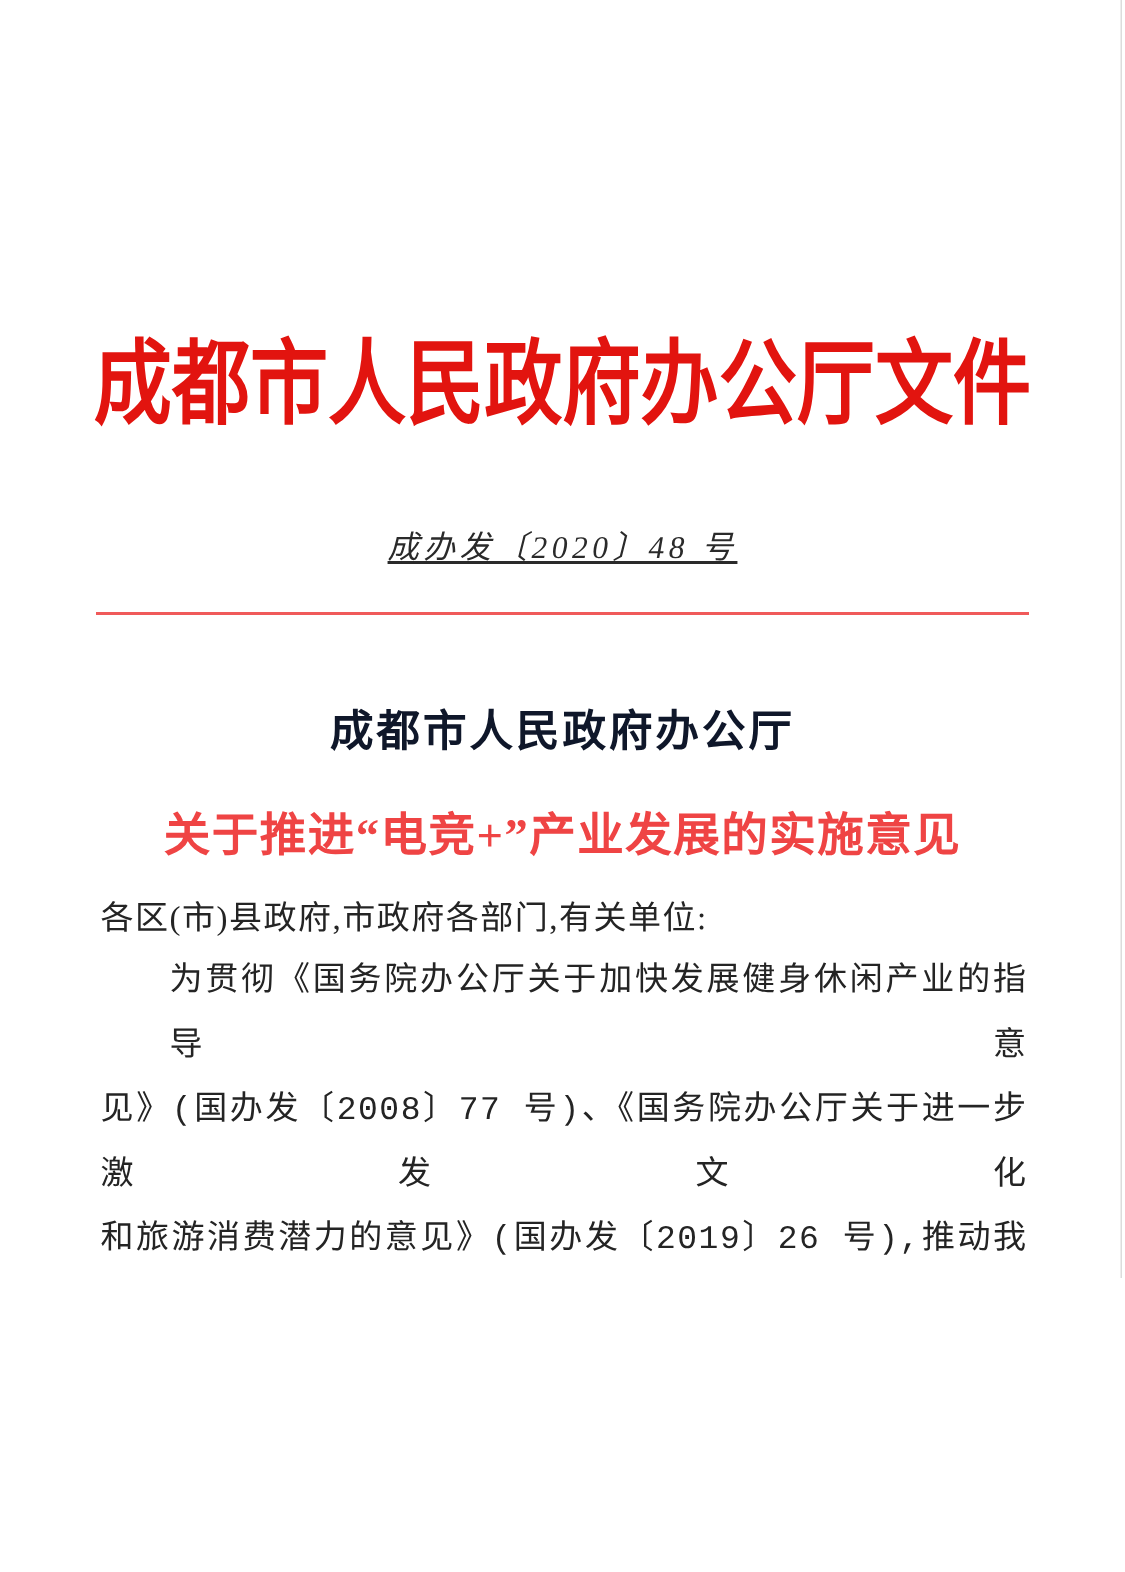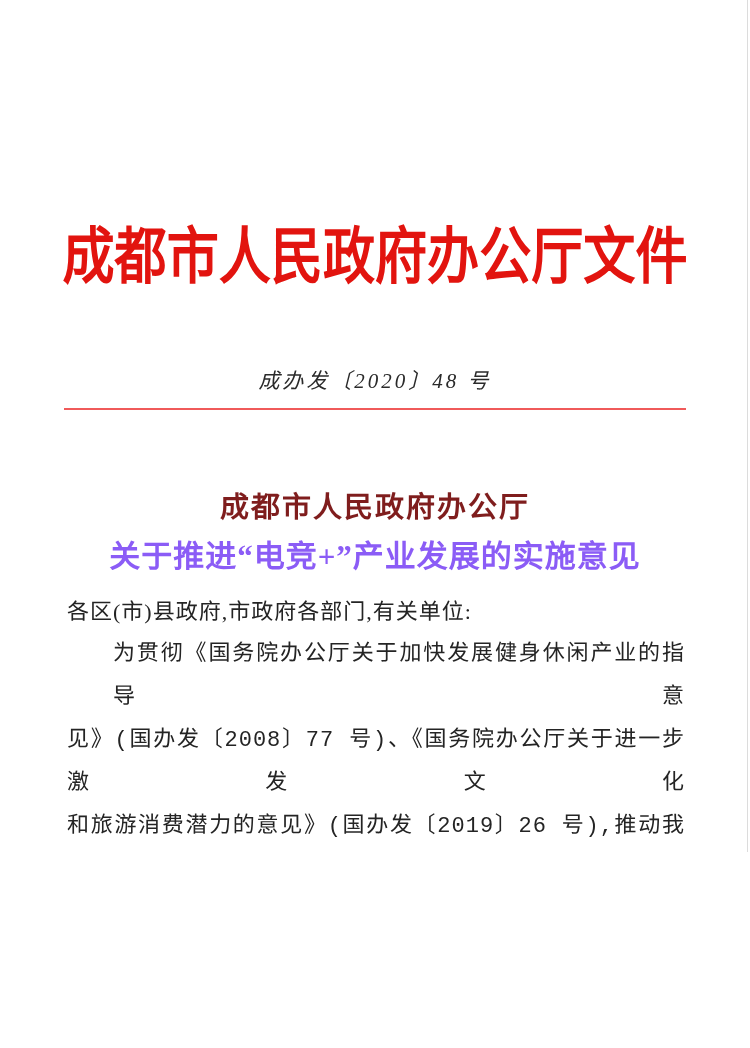--- a/index.html
+++ b/index.html
@@ -37,57 +37,58 @@
     font-weight: 700;
     color: #e2140f;
     transform: scaleX(0.84);
     transform-origin: 50% 50%;
     white-space: nowrap;
     letter-spacing: 0px;
     font-family: "Liberation Serif", "DejaVu Serif", serif;
   }
   .doc-number {
     position: absolute;
-    top: 364px;
+    top: 348px;
     left: 0;
     width: 750px;
     text-align: center;
     font-size: 21px;
     letter-spacing: 3px;
     font-style: italic;
     color: #2a2a2a;
+    text-decoration: underline;
   }
   .red-rule {
     position: absolute;
     top: 408px;
     left: 64px;
     width: 622px;
     height: 2px;
     background: #f05a5a;
   }
   .doc-title-1 {
     position: absolute;
-    top: 483px;
+    top: 463px;
     left: 0;
     width: 750px;
     text-align: center;
     font-size: 29px;
     font-weight: 700;
-    color: #7f1d1d;
+    color: #0f172a;
     letter-spacing: 2px;
   }
   .doc-title-2 {
     position: absolute;
     top: 531px;
     left: 0;
     width: 750px;
     text-align: center;
     font-size: 31px;
     font-weight: 700;
-    color: #8b5cf6;
+    color: #ef4444;
     letter-spacing: 1px;
   }
   .body-block {
     position: absolute;
     top: 591px;
     left: 67px;
     width: 618px;
     font-size: 22px;
     line-height: 42.9px;
     color: #242424;

